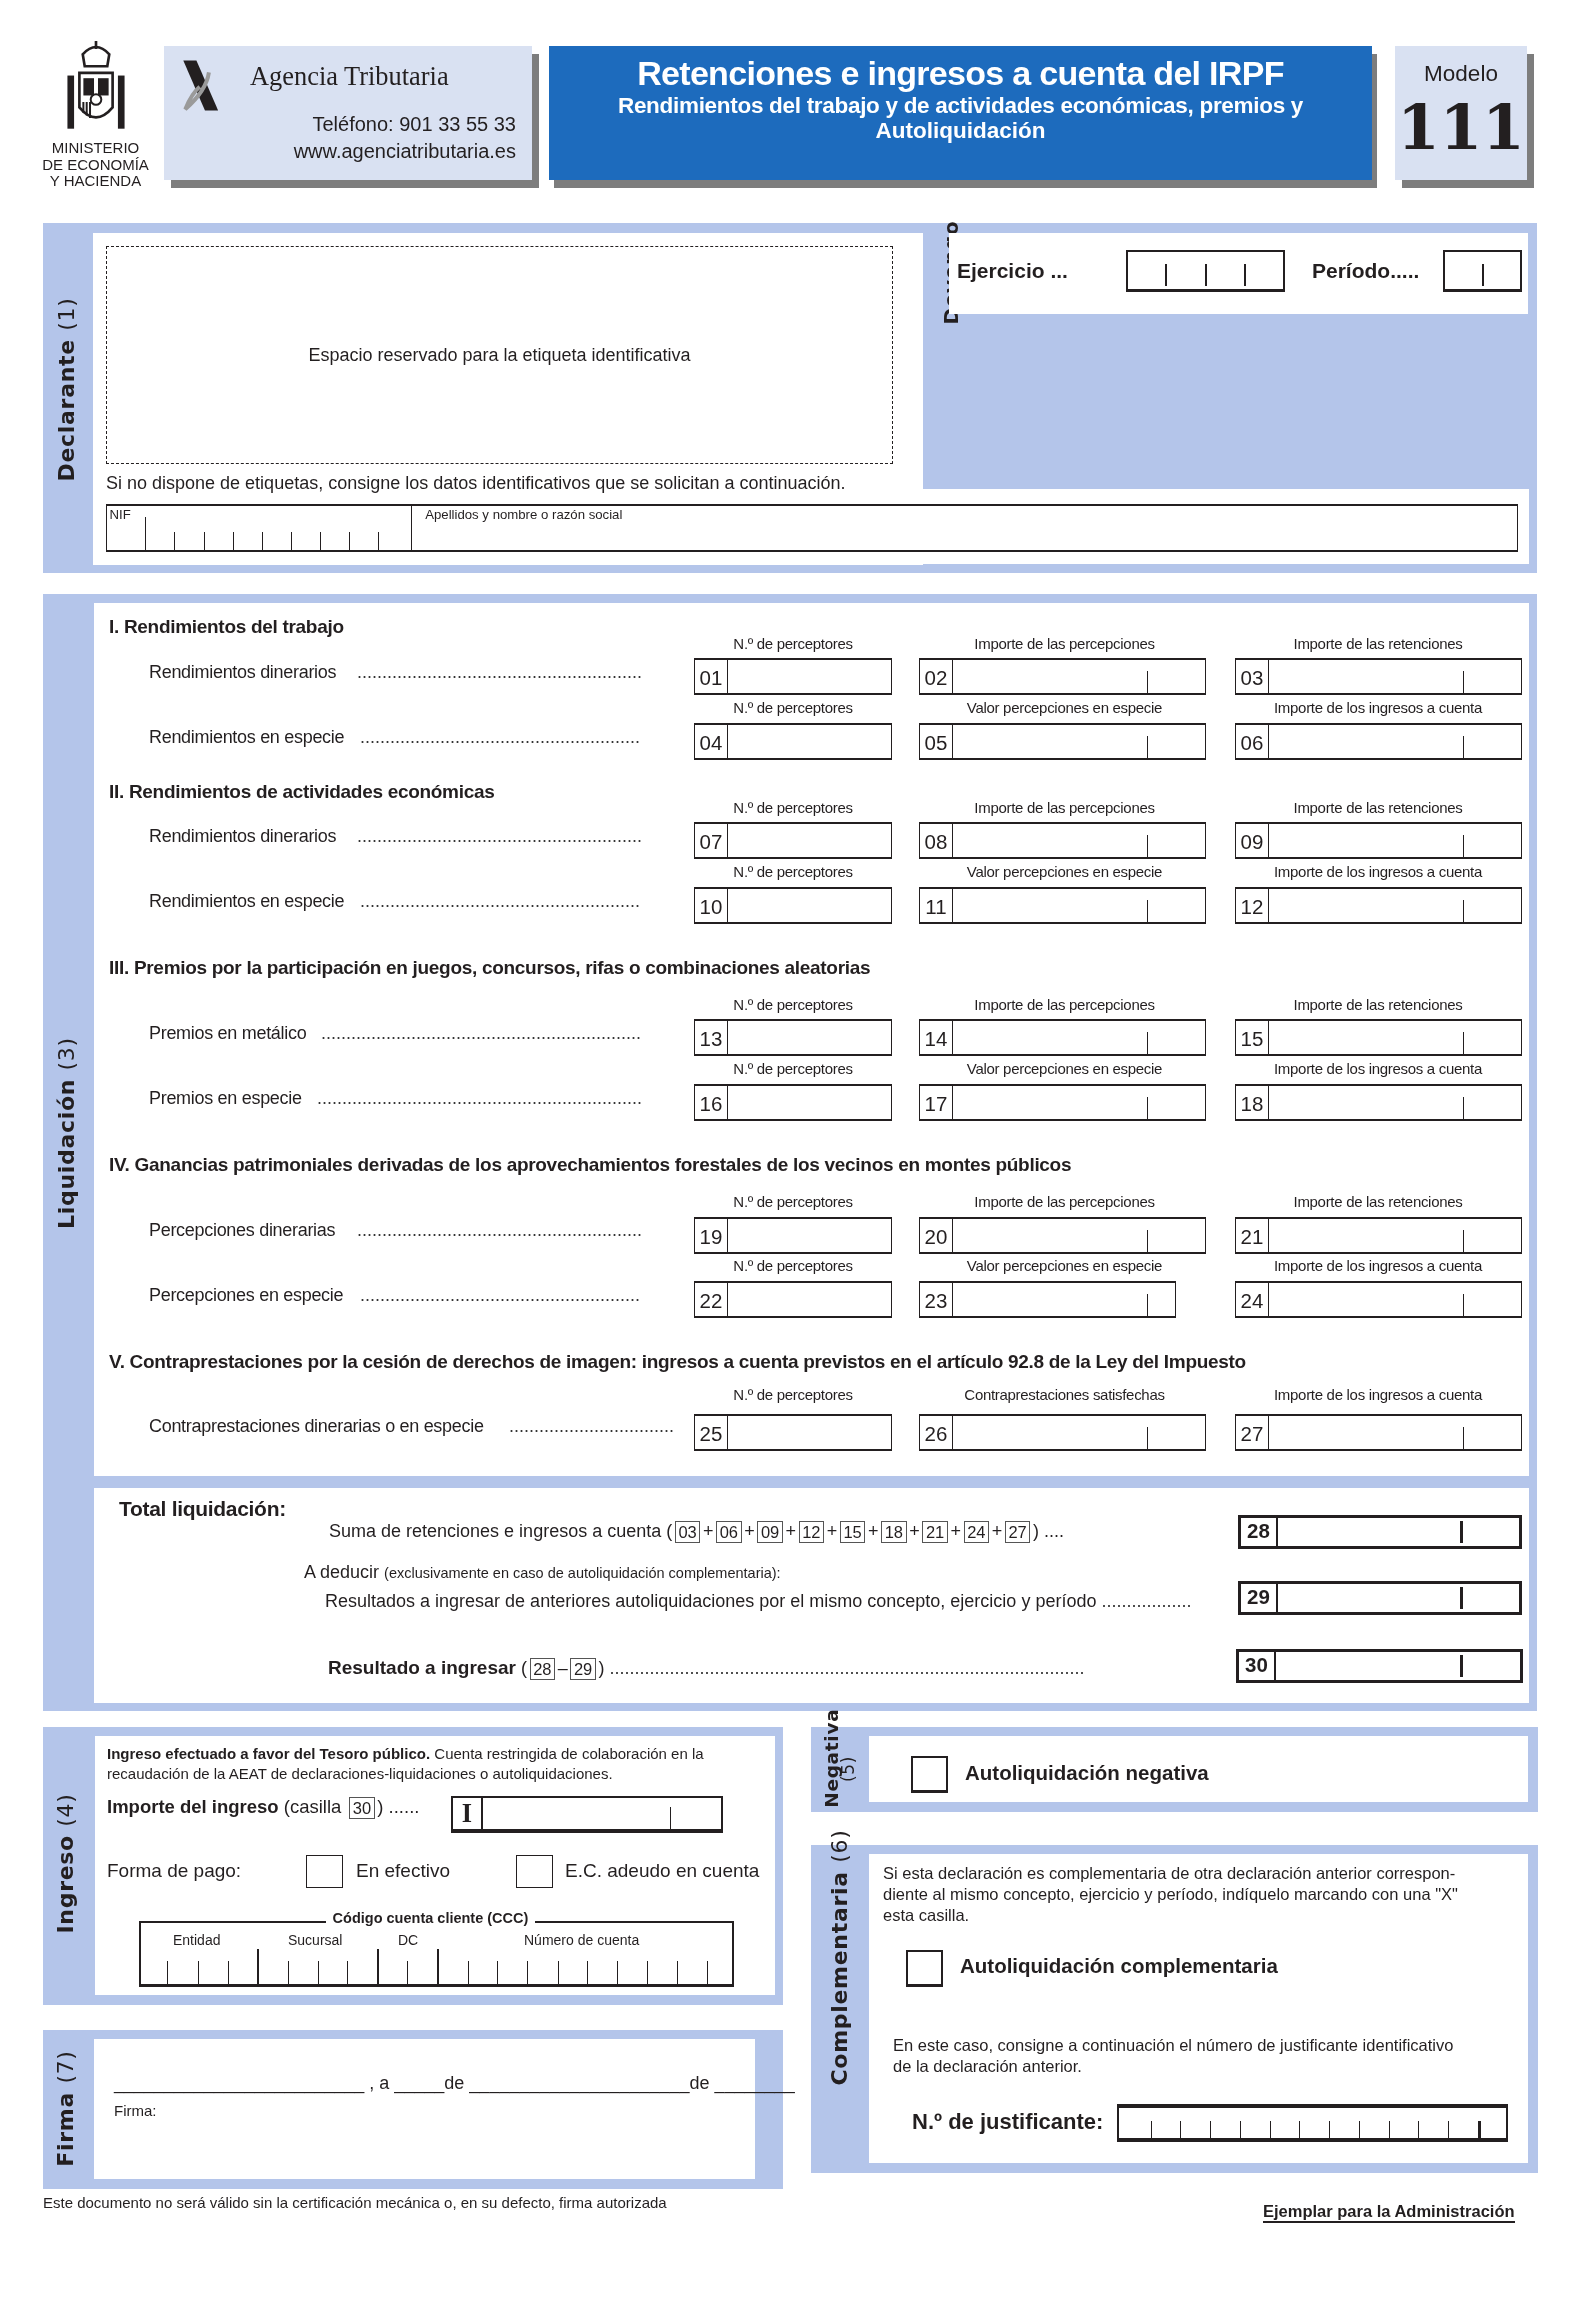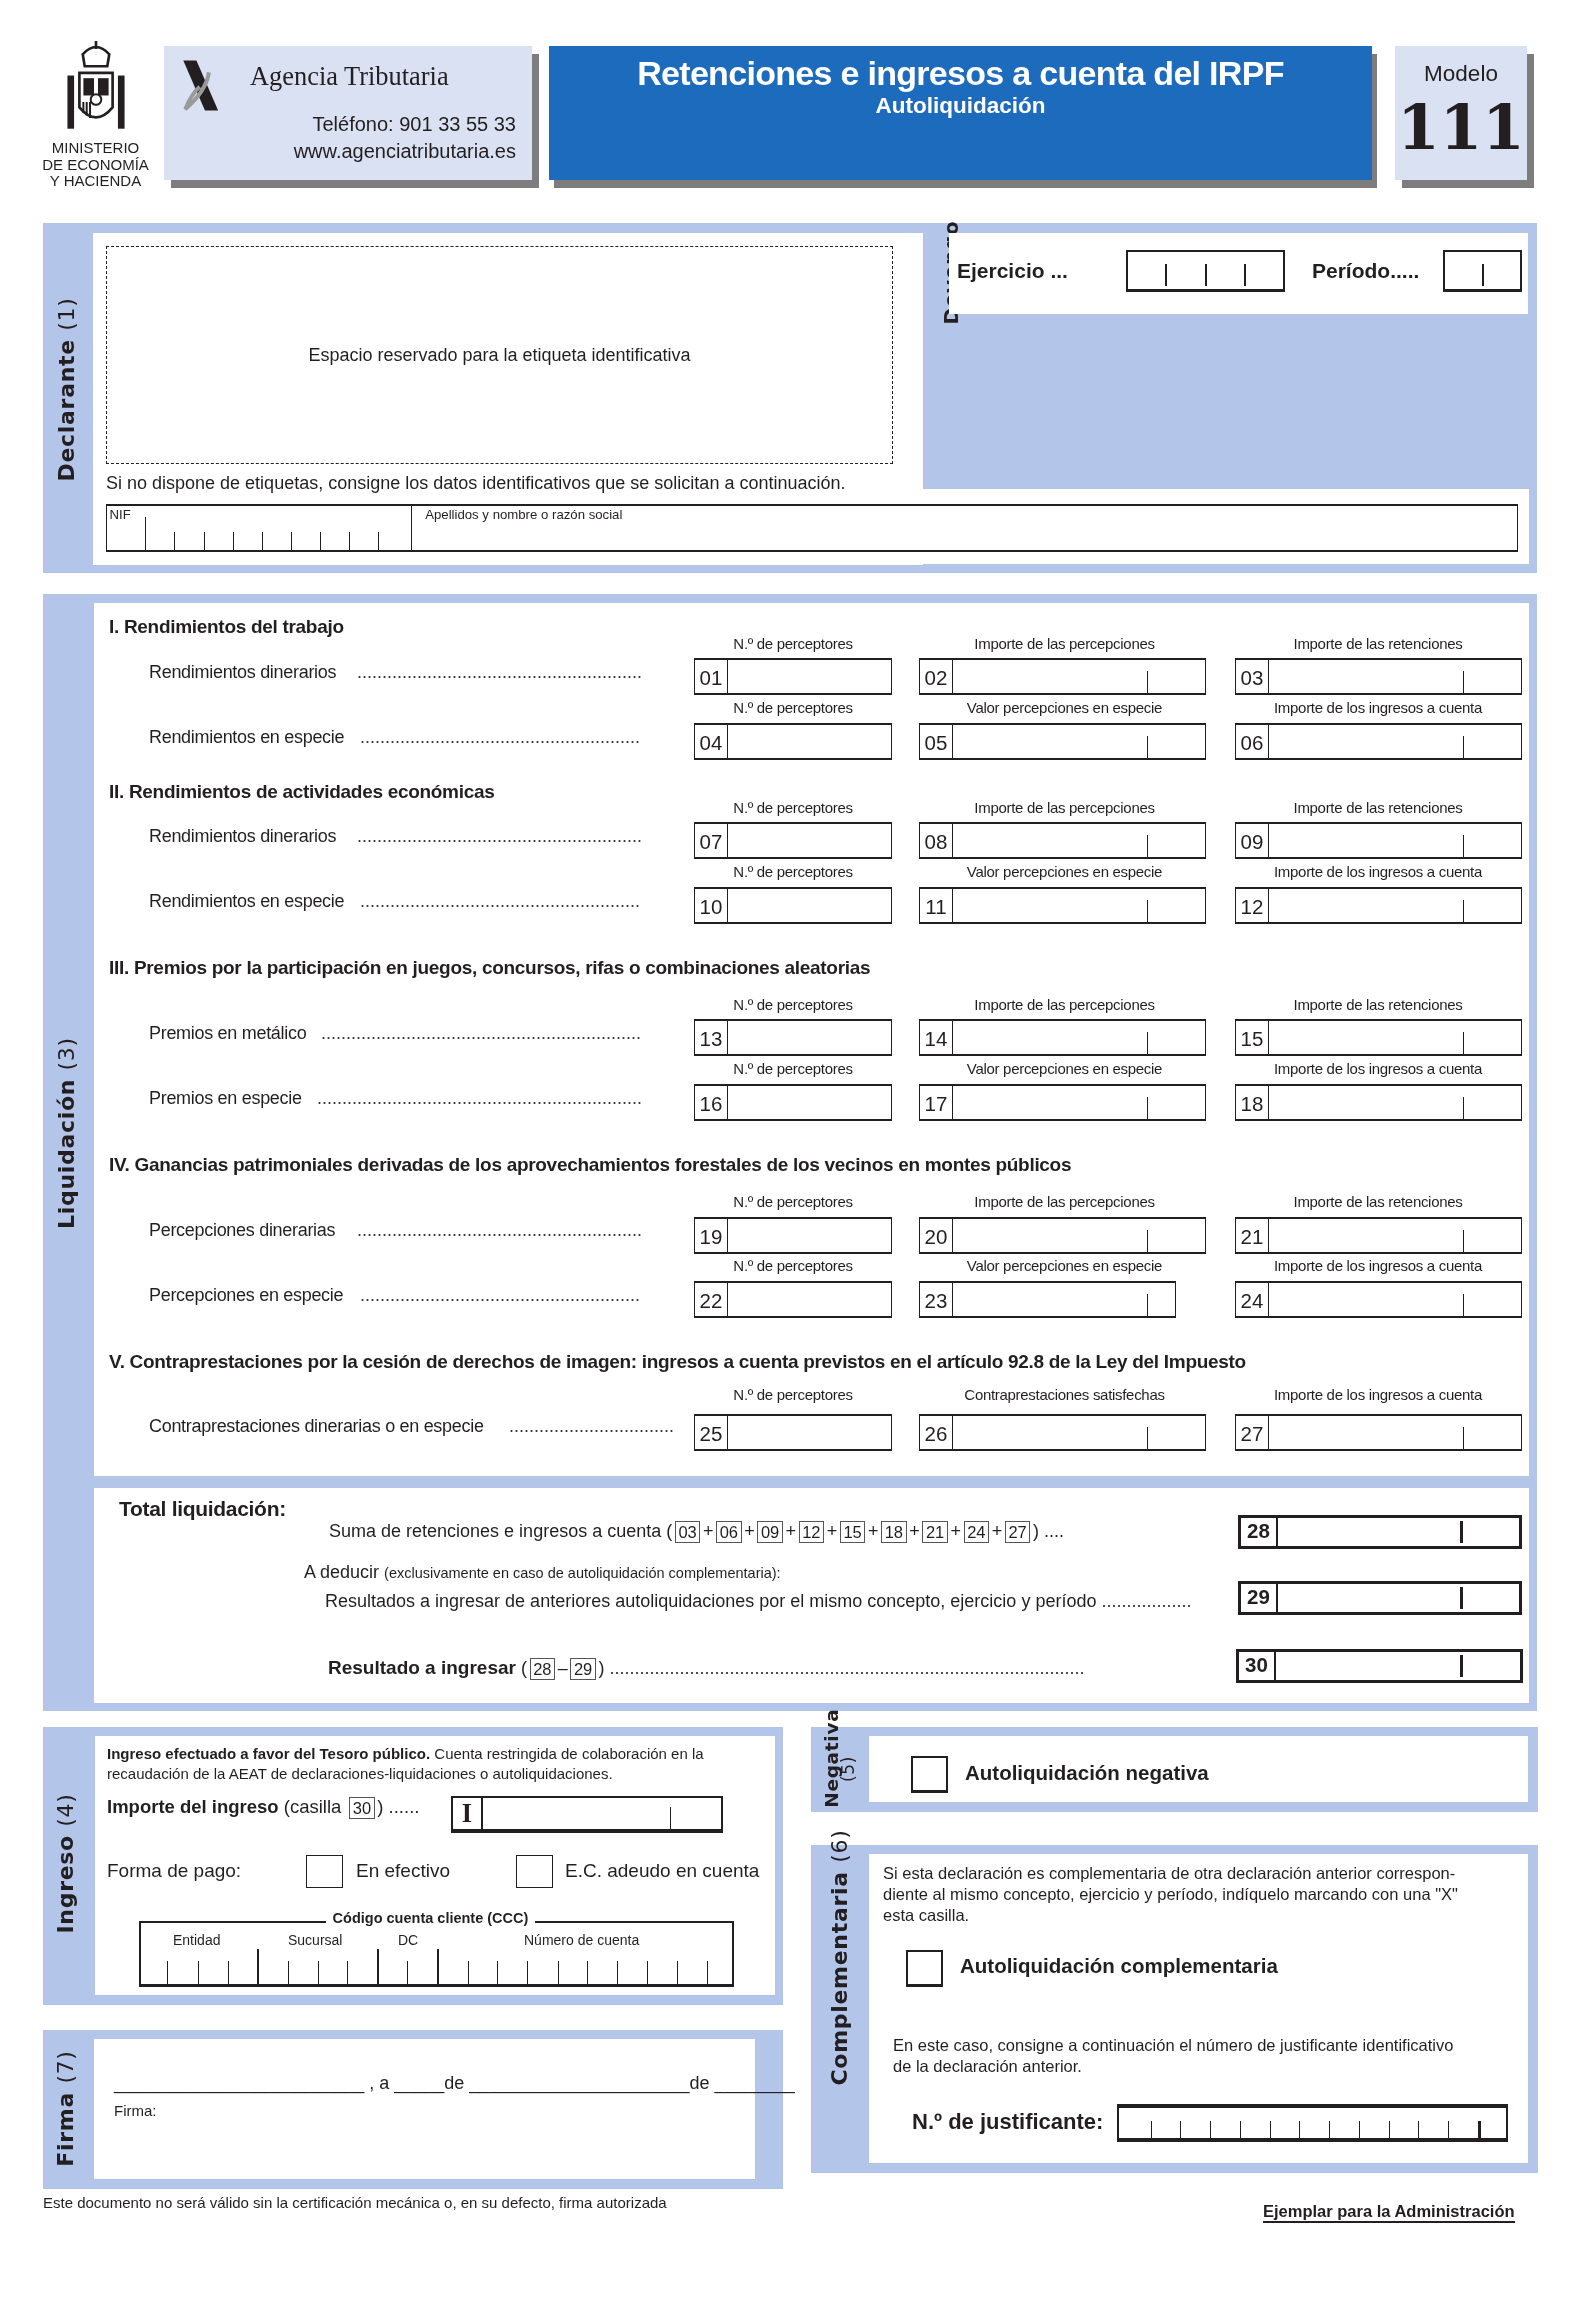--- a/index.html
+++ b/index.html
@@ -56,20 +56,21 @@
     <path d="M44 20 Q40 48 8 76 Q18 52 30 42" fill="none" stroke="#9a9a9a" stroke-width="6"></path>
   </svg>
   <div style="position:absolute;left:86px;top:14.5px;font-family:'Liberation Serif',serif;font-size:26.4px;">Agencia Tributaria</div>
   <div style="position:absolute;right:16px;top:67px;font-size:20px;">Teléfono: 901 33 55 33</div>
   <div style="position:absolute;right:16px;top:94px;font-size:20px;">www.agenciatributaria.es</div>
 </div>
 
 <div class="shadow" style="left:554px;top:54px;width:823px;height:134px;"></div>
 <div class="hdr-title">
   <div style="margin-top:6.6px;font-size:34px;font-weight:bold;line-height:40px;letter-spacing:-0.7px;">Retenciones e ingresos a cuenta del IRPF</div>
+  <div style="font-size:22.5px;font-weight:bold;line-height:25px;letter-spacing:-0.3px;">Rendimientos del trabajo y de actividades económicas, premios y</div>
   <div style="font-size:22.5px;font-weight:bold;line-height:25px;">Autoliquidación</div>
 </div>
 
 <div class="shadow" style="left:1402px;top:54px;width:132px;height:134px;"></div>
 <div class="hdr-model">
   <div style="margin-top:14.5px;font-size:22.5px;text-align:center;">Modelo</div>
   <div style="margin-top:8px;font-family:'DejaVu Serif',serif;font-size:61px;font-weight:bold;line-height:66px;">111</div>
 </div>
 
 <div class="abs blue" style="left:43px;top:223px;width:1494px;height:350px;"></div>

